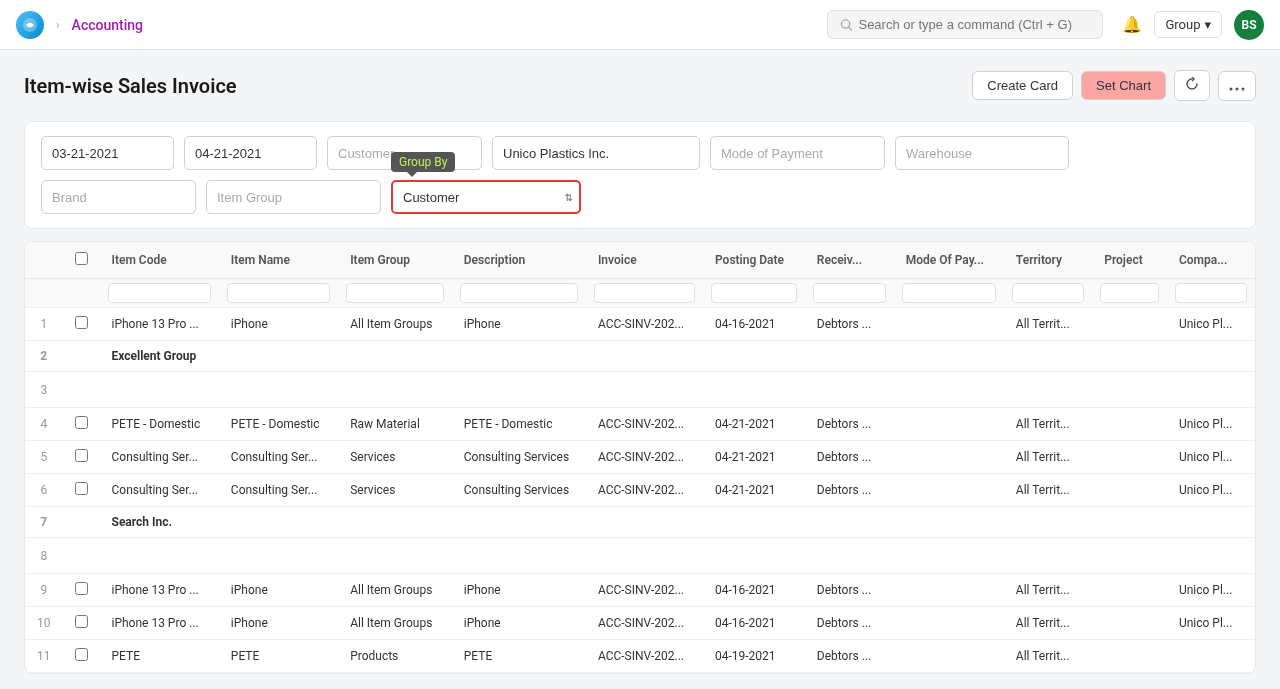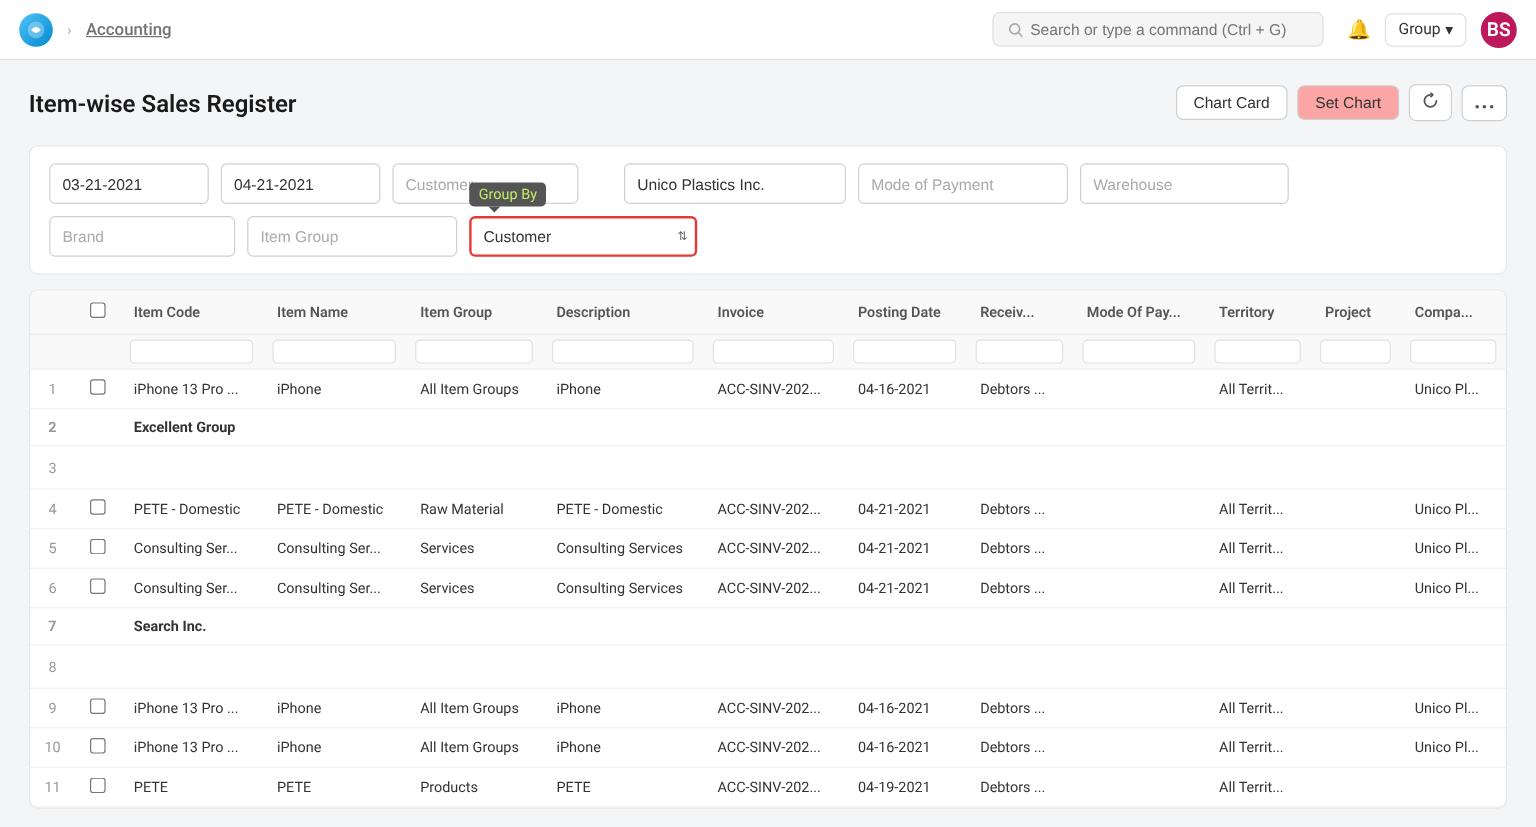--- a/index.html
+++ b/index.html
@@ -9,39 +9,39 @@
     .topbar {
       display: flex; align-items: center; background: #fff; height: 50px;
       padding: 0 16px; border-bottom: 1px solid #e0e0e0; gap: 8px;
     }
     .topbar-logo {
       width: 28px; height: 28px; border-radius: 50%;
       background: linear-gradient(135deg, #4fc3f7, #0288d1);
       display: flex; align-items: center; justify-content: center;
     }
     .topbar-chevron { color: #aaa; font-size: 12px; margin: 0 4px; }
-    .topbar-title { font-size: 14px; color: #737373; font-weight: 500; text-decoration: underline; }
+    .topbar-title { font-size: 14px; color: #a21caf; font-weight: 500; }
     .topbar-search {
       margin-left: auto; display: flex; align-items: center;
       background: #f5f5f5; border: 1px solid #e0e0e0; border-radius: 6px;
       padding: 6px 12px; gap: 6px; width: 276px;
     }
     .topbar-search input {
       border: none; background: transparent; outline: none; font-size: 13px; width: 100%; color: #666;
     }
     .topbar-actions { display: flex; align-items: center; gap: 12px; margin-left: 12px; }
     .bell-icon { font-size: 16px; color: #555; cursor: pointer; }
     .help-btn {
       display: flex; align-items: center; gap: 4px; border: 1px solid #e0e0e0;
       border-radius: 6px; padding: 5px 10px; cursor: pointer; font-size: 13px; background: #fff;
     }
     .avatar {
-      width: 30px; height: 30px; border-radius: 50%; background: #be185d;
+      width: 30px; height: 30px; border-radius: 50%; background: #15803d;
       color: #fff; display: flex; align-items: center; justify-content: center;
-      font-size: 16px; font-weight: 600;
+      font-size: 12px; font-weight: 600;
     }
 
     
     .page-container { padding: 20px 24px; }
     .page-header { display: flex; align-items: center; justify-content: space-between; margin-bottom: 20px; }
     .page-title { font-size: 20px; font-weight: 600; color: #1a1a1a; }
     .page-actions { display: flex; align-items: center; gap: 8px; }
     .btn-outline {
       border: 1px solid #d0d0d0; border-radius: 6px; padding: 6px 14px;
       background: #fca5a5; cursor: pointer; font-size: 13px; color: #333;
@@ -63,21 +63,21 @@
     .filter-row { display: flex; gap: 10px; flex-wrap: wrap; margin-bottom: 10px; }
     .filter-row:last-child { margin-bottom: 0; }
     .filter-input {
       border: 1px solid #d0d0d0; border-radius: 5px; padding: 6px 10px;
       font-size: 13px; color: #333; background: #fff; outline: none;
       height: 34px;
     }
     .filter-input::placeholder { color: #aaa; }
     .filter-date { width: 133px; }
     .filter-customer { width: 155px; }
-    .filter-company { width: 185px; margin-left: 28px; }
+    .filter-company { width: 208px; }
     .filter-payment { width: 175px; }
     .filter-warehouse { width: 174px; }
     .filter-brand { width: 155px; }
     .filter-itemgroup { width: 175px; }
 
     
     .group-by-wrapper { position: relative; display: inline-block; }
     .group-by-tooltip {
       position: absolute; top: -28px; left: 0;
       background: #555; color: #bef264; font-size: 12px;
@@ -151,23 +151,23 @@
     <div class="help-btn">
       <span>Group</span>
       <span>▾</span>
     </div>
     <div class="avatar">BS</div>
   </div>
 </div>
 
 <div class="page-container">
   <div class="page-header">
-    <h1 class="page-title">Item-wise Sales Register</h1>
+    <h1 class="page-title">Item-wise Sales Invoice</h1>
     <div class="page-actions">
-      <button class="btn-primary">Chart Card</button>
+      <button class="btn-primary">Create Card</button>
       <button class="btn-outline">Set Chart</button>
       <button class="btn-icon">
         <svg width="14" height="14" viewBox="0 0 14 14" fill="none">
           <path d="M12 7A5 5 0 1 1 7 2" stroke="#555" stroke-width="1.5" stroke-linecap="round"></path>
           <polyline points="7,0 9,2 7,4" fill="none" stroke="#555" stroke-width="1.5" stroke-linejoin="round"></polyline>
         </svg>
       </button>
       <button class="btn-icon">
         <svg width="16" height="4" viewBox="0 0 16 4">
           <circle cx="2" cy="2" r="1.5" fill="#555"></circle>

